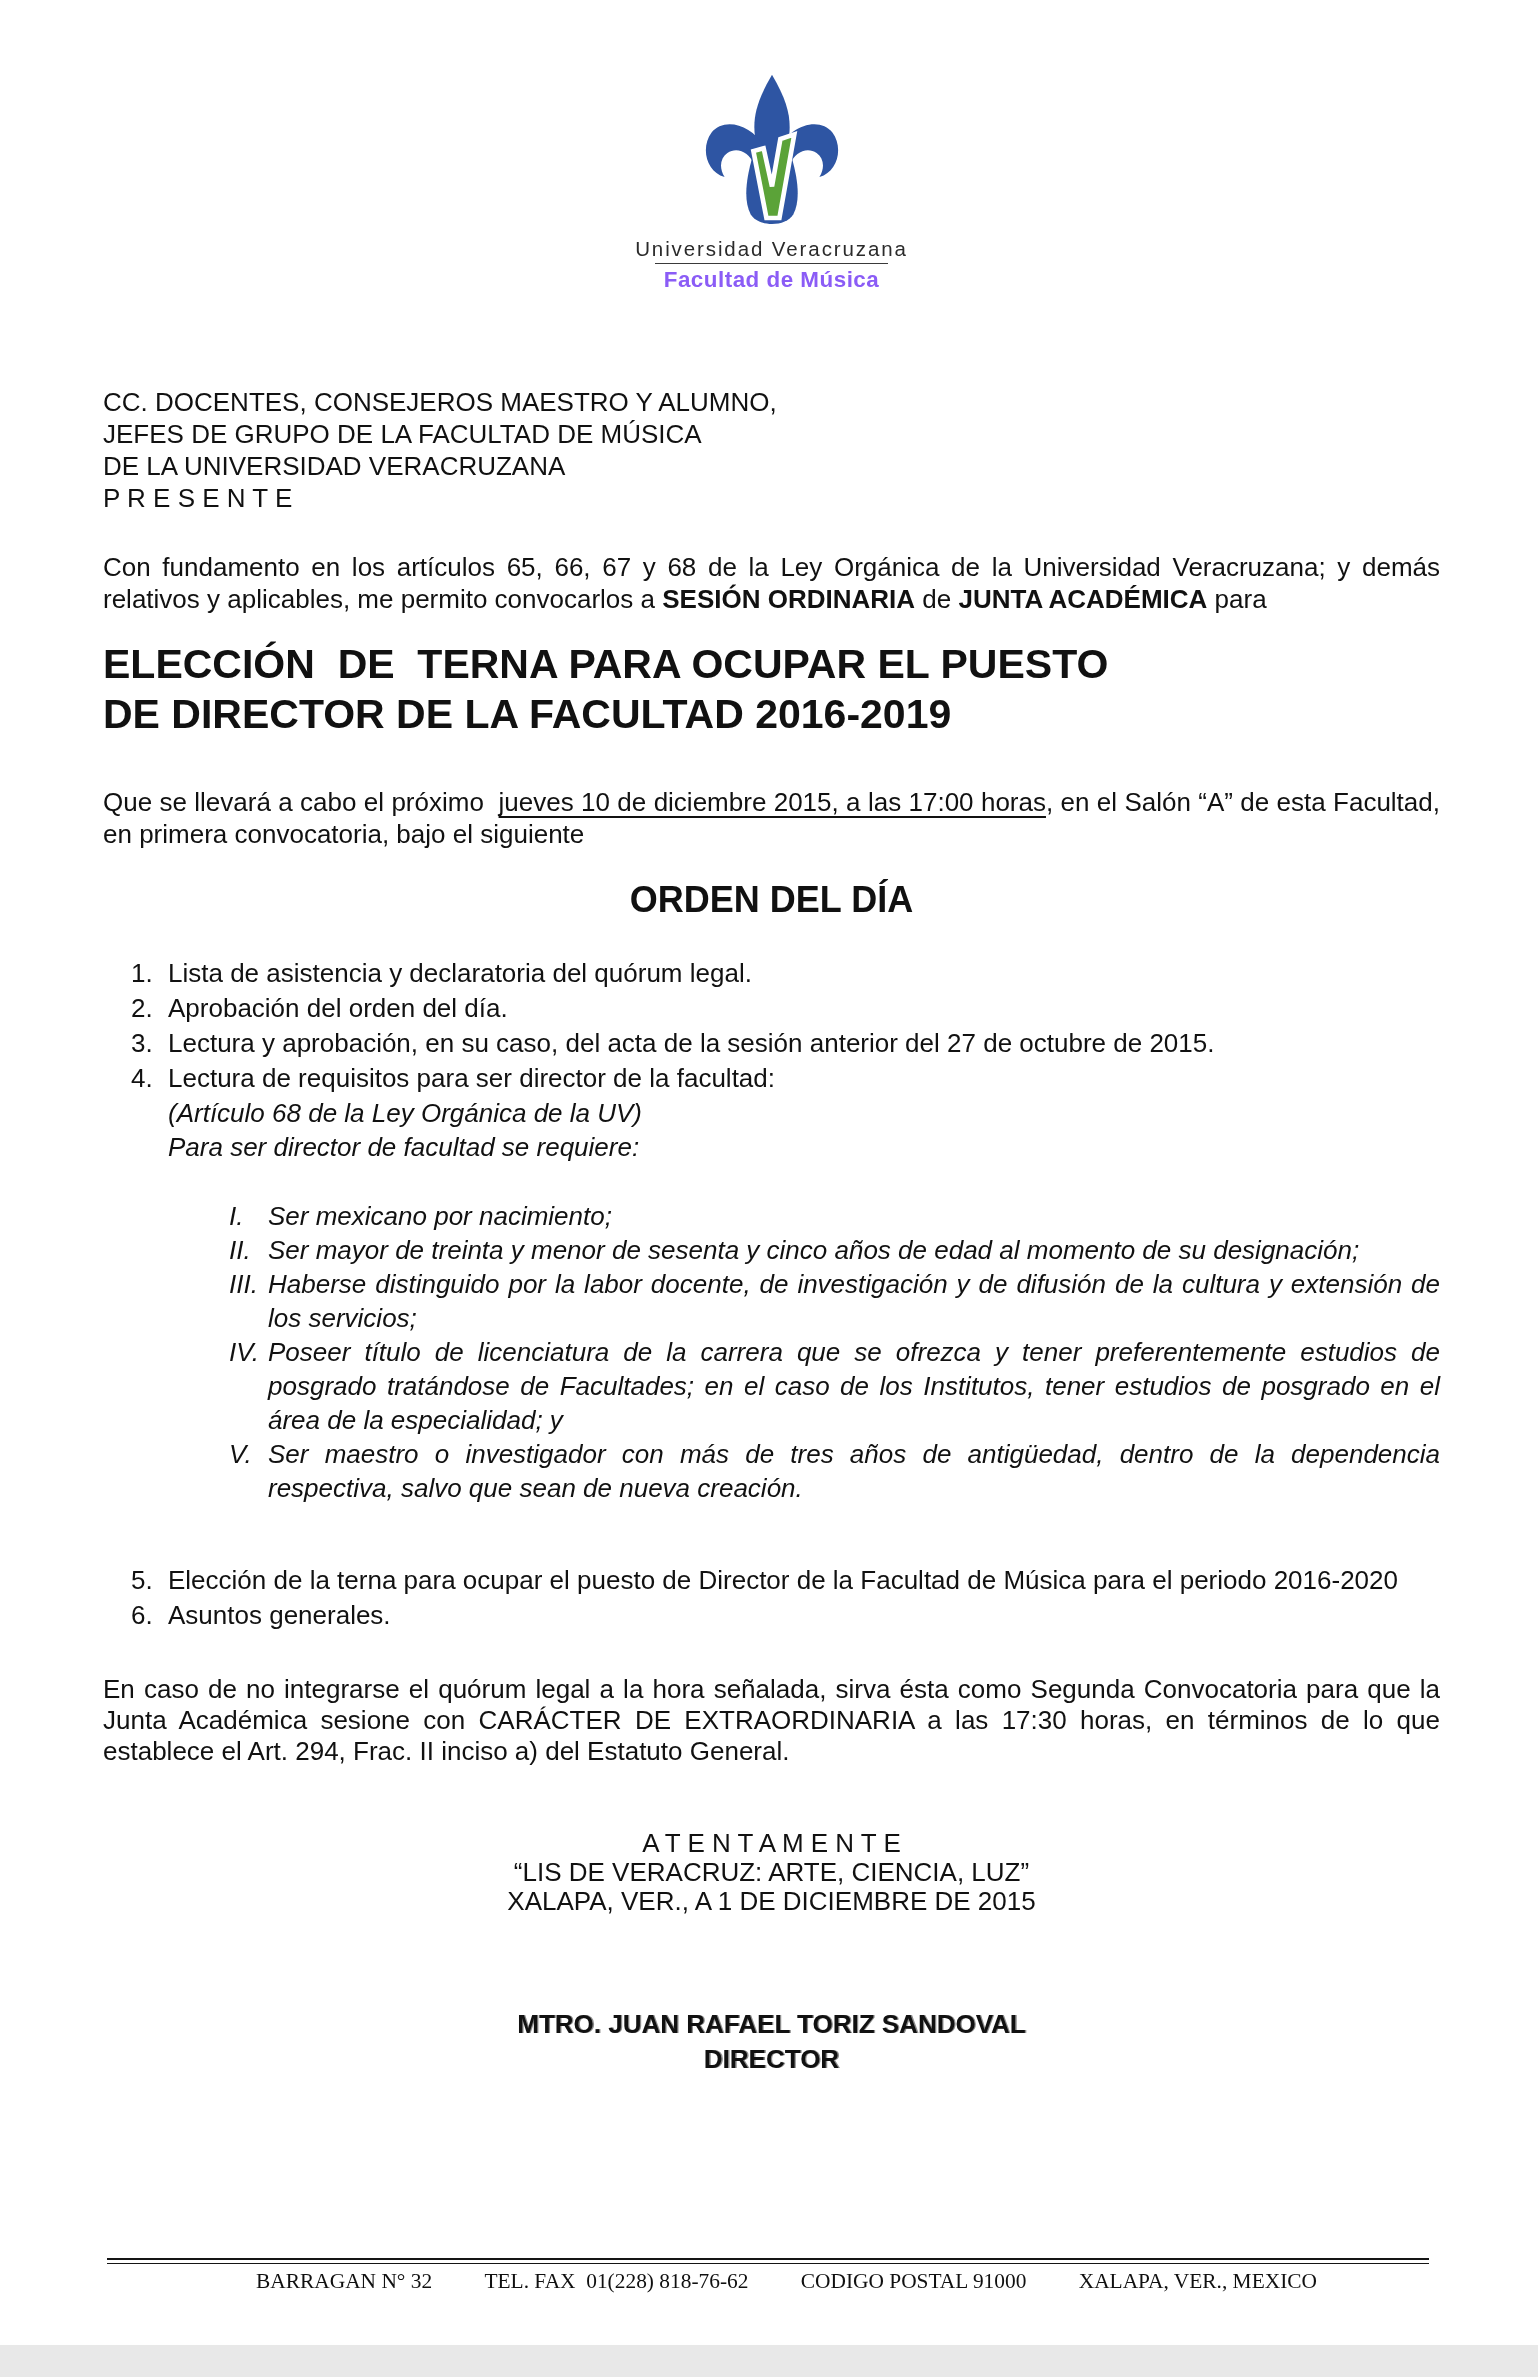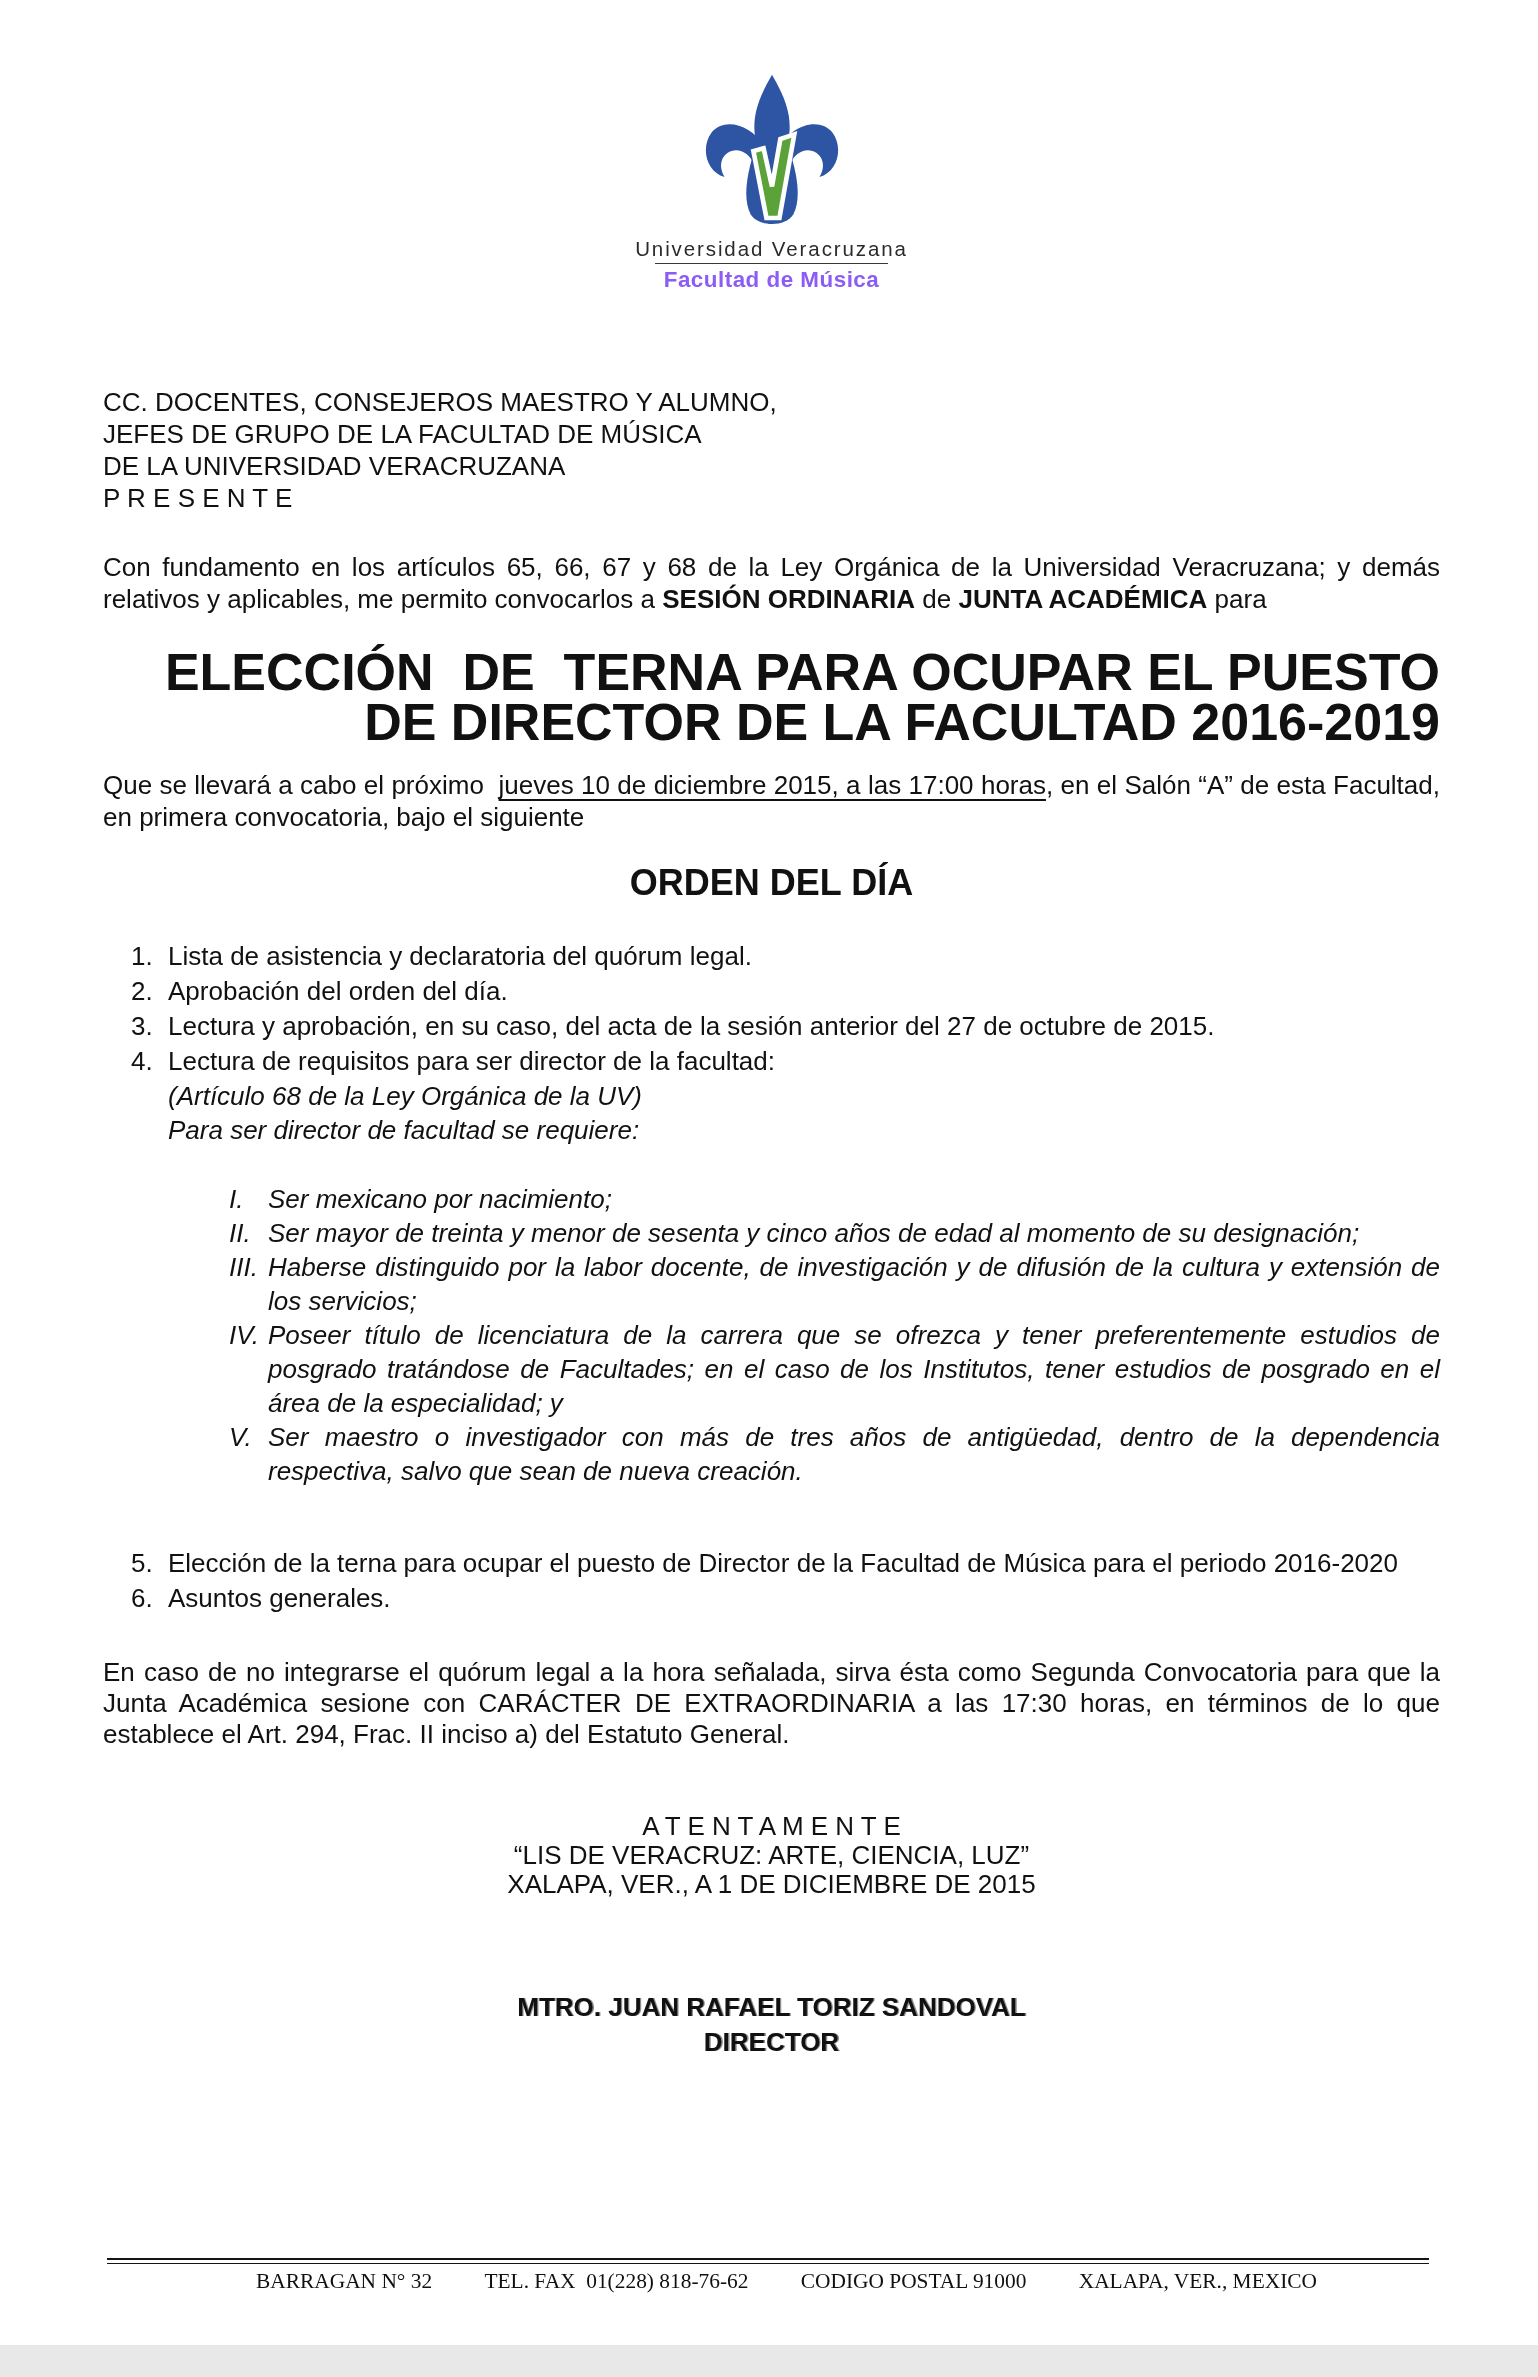--- a/index.html
+++ b/index.html
@@ -49,32 +49,32 @@
 
   
   .intro {
     margin-top: 37px;
     text-align: justify;
   }
   .b { font-weight: bold; }
 
   
   .main-title {
-    margin-top: 32px;
-    text-align: right;
-    font-size: 52px;
+    margin-top: 24px;
+    text-align: left;
+    font-size: 41px;
     font-weight: bold;
     line-height: 50px;
     letter-spacing: 0px;
   }
   .main-title div { white-space: pre; }
 
   
   .meeting {
-    margin-top: 22px;
+    margin-top: 47px;
     text-align: justify;
     white-space: pre-wrap;
   }
   .u {
     text-decoration: underline;
     text-decoration-thickness: 1.9px;
     text-underline-offset: 4.7px;
   }
 
   

